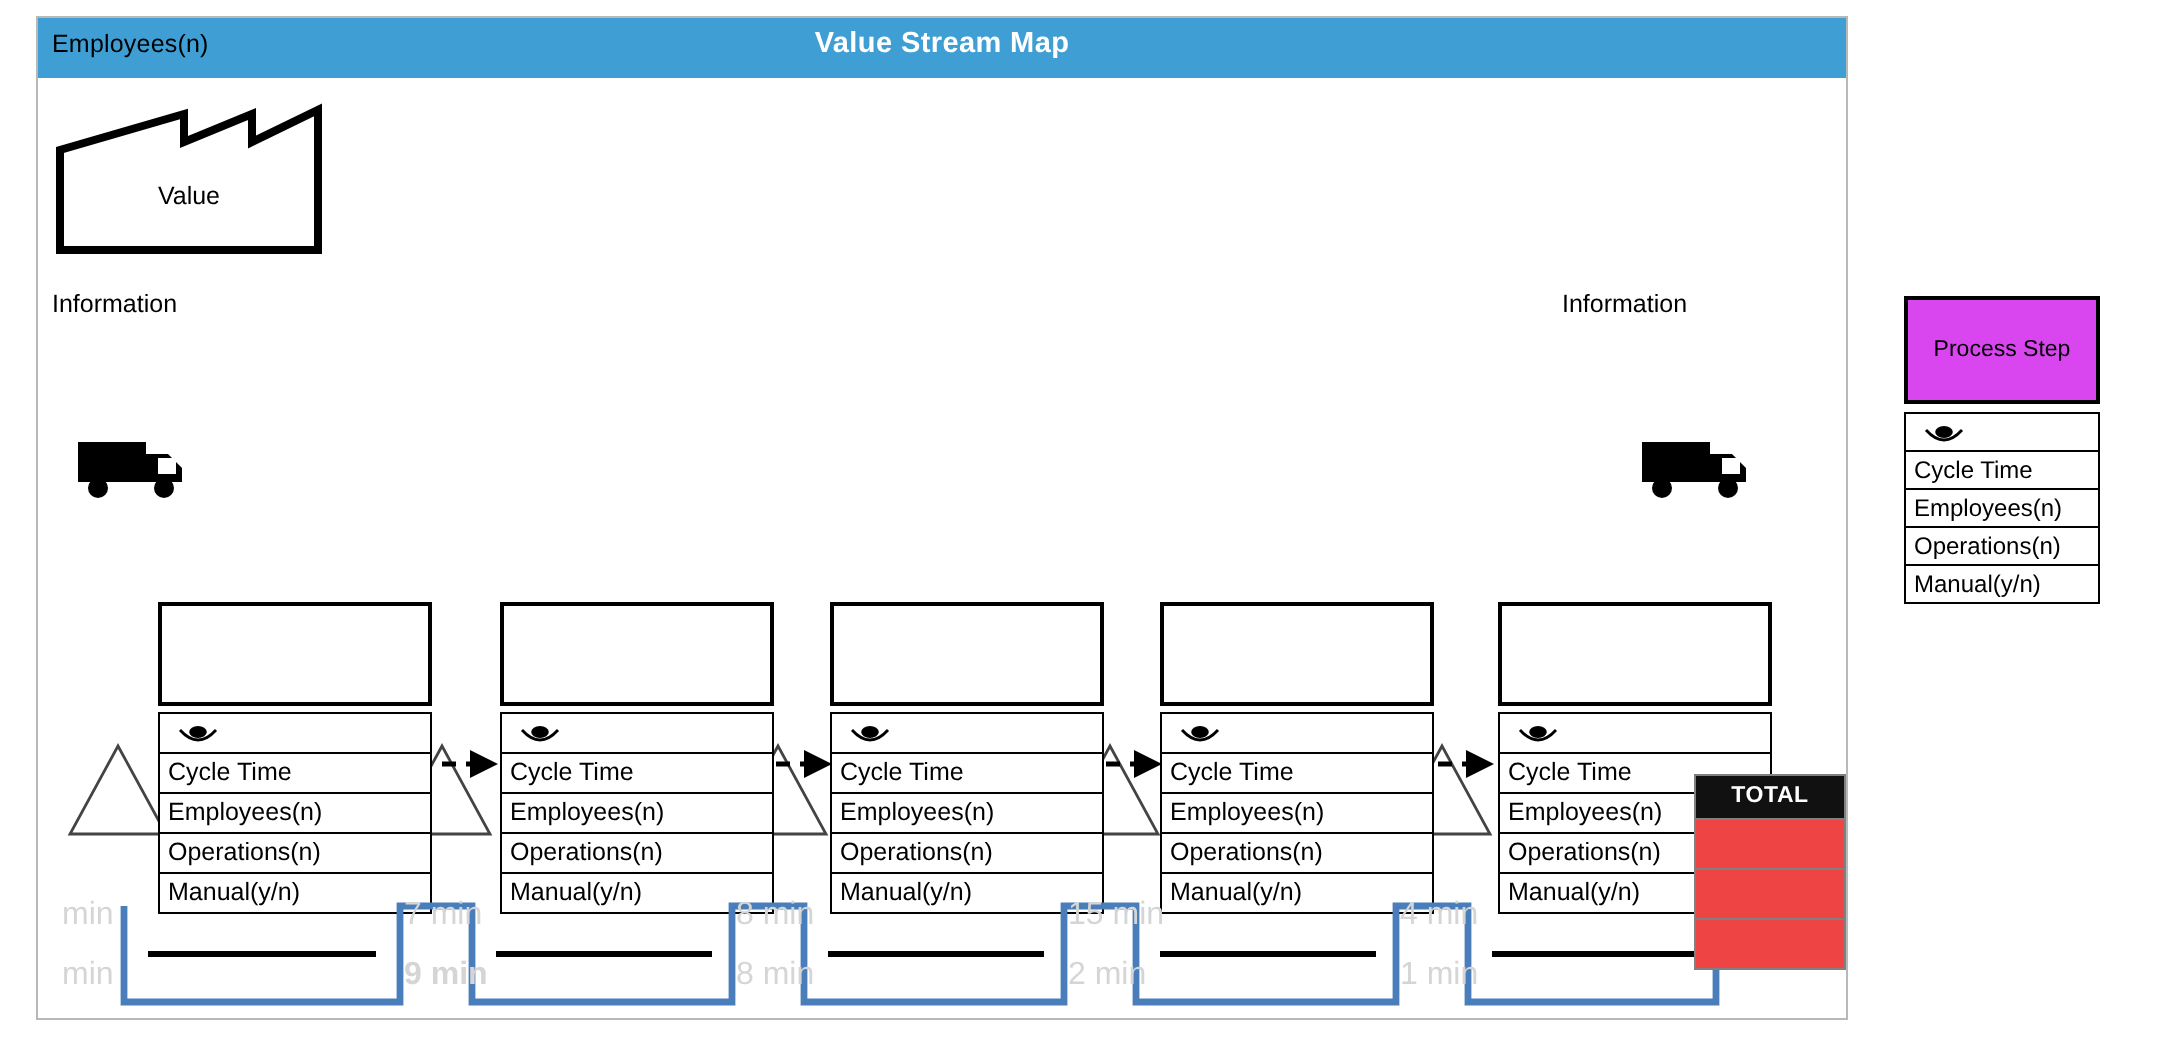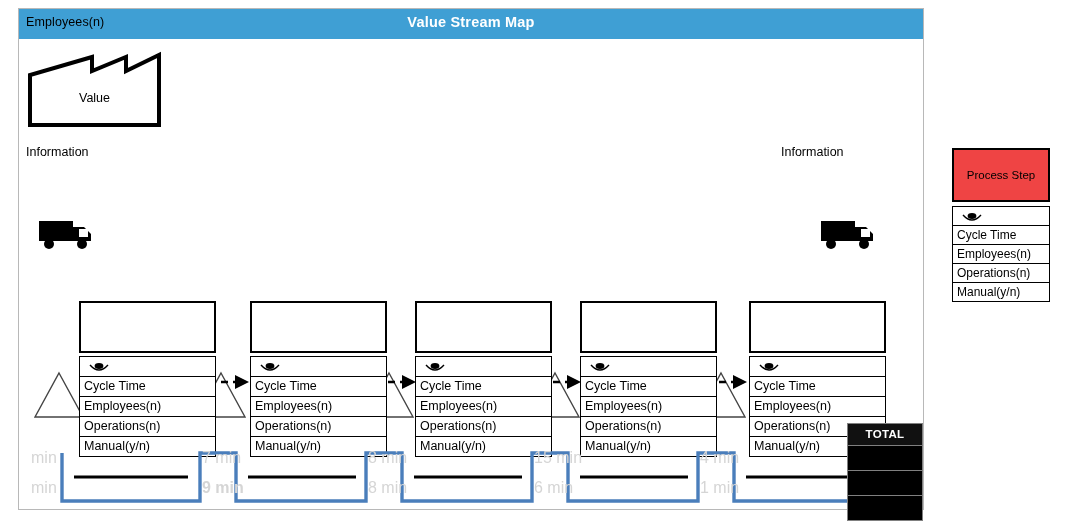--- a/index.html
+++ b/index.html
@@ -83,32 +83,32 @@
   .tl-label{
     position:absolute;font-size:16px;color:#d5d5d5;
     white-space:nowrap;width:120px;
   }
   .tl-va{top:440px;}
   .tl-lt{top:470px;}
 
   
   #total-box{
     position:absolute;left:828px;top:378px;width:76px;
-    border:1px solid #808080;box-sizing:border-box;background:#000000;margin-top:36px;
+    border:1px solid #808080;box-sizing:border-box;background:#ef4444;
   }
   #total-header{
     background:#111111;color:#ffffff;font-size:11.5px;font-weight:bold;
     text-align:center;height:21px;line-height:21px;letter-spacing:.3px;
   }
   .total-row{height:25px;border-top:1px solid #808080;box-sizing:border-box;}
 
   
   #legend{position:absolute;left:952px;top:148px;width:98px;}
   #legend-box{
-    height:54px;border:2.5px solid #000;box-sizing:border-box;background:#ef4444;
+    height:54px;border:2.5px solid #000;box-sizing:border-box;background:#d946ef;
     display:flex;align-items:center;justify-content:center;
   }
   #legend-box-label{font-size:11.5px;}
   #legend-table{
     margin-top:4px;border:1.3px solid #000;border-bottom:none;box-sizing:border-box;background:#fff;
   }
   #legend-table .proc-row{height:19px;line-height:18px;font-size:12px;}
 </style>
 </head>
 <body>
@@ -292,21 +292,21 @@
     <line x1="686" y1="32" x2="790" y2="32" stroke="#000" stroke-width="3"></line>
   </svg>
 
   <div class="tl-label tl-va" style="left:12px;">min</div>
   <div class="tl-label tl-lt" style="left:12px;">min</div>
   <div class="tl-label tl-va" style="left:183px;">7 min</div>
   <div class="tl-label tl-lt" style="left:183px;font-weight:bold;">9 min</div>
   <div class="tl-label tl-va" style="left:349px;">8 min</div>
   <div class="tl-label tl-lt" style="left:349px;">8 min</div>
   <div class="tl-label tl-va" style="left:515px;">15 min</div>
-  <div class="tl-label tl-lt" style="left:515px;">6 min</div>
+  <div class="tl-label tl-lt" style="left:515px;">2 min</div>
   <div class="tl-label tl-va" style="left:681px;">4 min</div>
   <div class="tl-label tl-lt" style="left:681px;">1 min</div>
 
   <div id="total-box">
     <div id="total-header">TOTAL</div>
     <div class="total-row"></div>
     <div class="total-row"></div>
     <div class="total-row"></div>
   </div>
 

